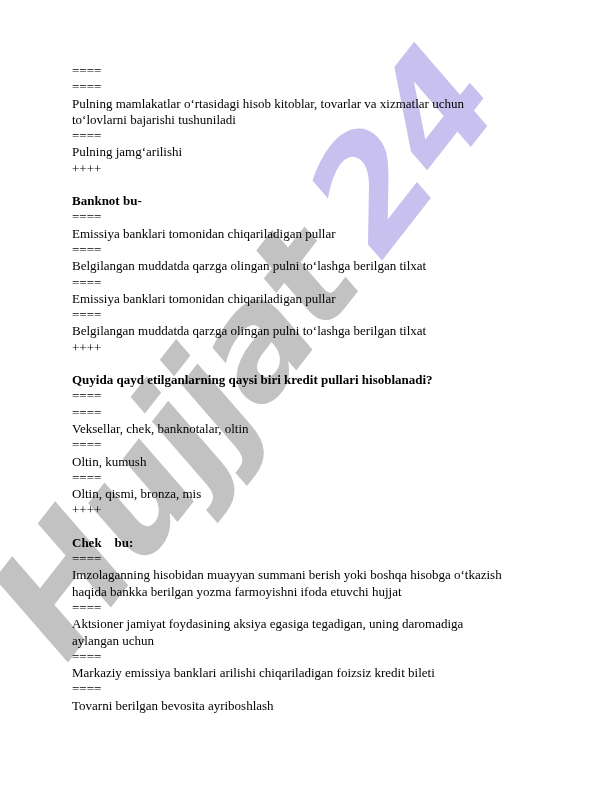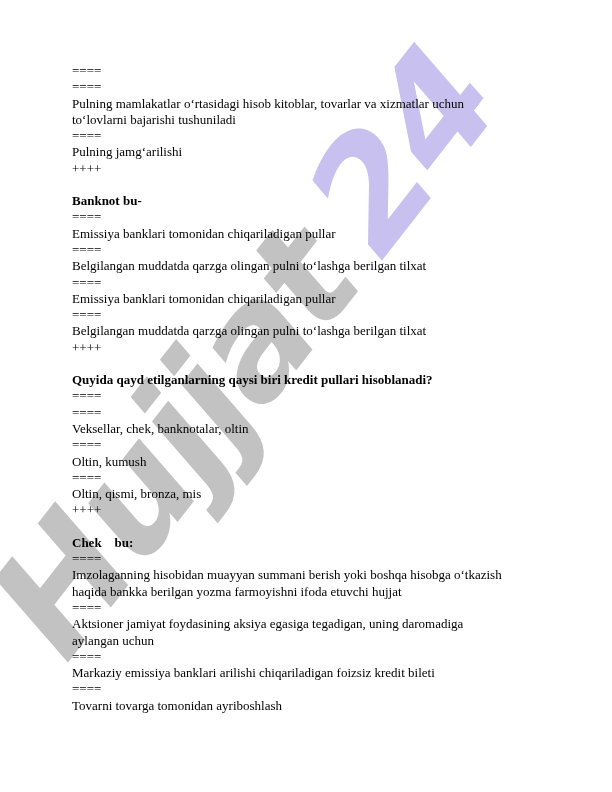--- a/index.html
+++ b/index.html
@@ -91,15 +91,15 @@
       <div class="line q">Chek    bu:</div>
       <div class="line">====</div>
       <div class="line">Imzolaganning hisobidan muayyan summani berish yoki boshqa hisobga o‘tkazish</div>
       <div class="line">haqida bankka berilgan yozma farmoyishni ifoda etuvchi hujjat</div>
       <div class="line">====</div>
       <div class="line">Aktsioner jamiyat foydasining aksiya egasiga tegadigan, uning daromadiga</div>
       <div class="line">aylangan uchun</div>
       <div class="line">====</div>
       <div class="line">Markaziy emissiya banklari arilishi chiqariladigan foizsiz kredit bileti</div>
       <div class="line">====</div>
-      <div class="line">Tovarni tovarga tomonidan ayriboshlash</div>
+      <div class="line">Tovarni berilgan bevosita ayriboshlash</div>
     </div>
 </div>
 
 </body></html>

